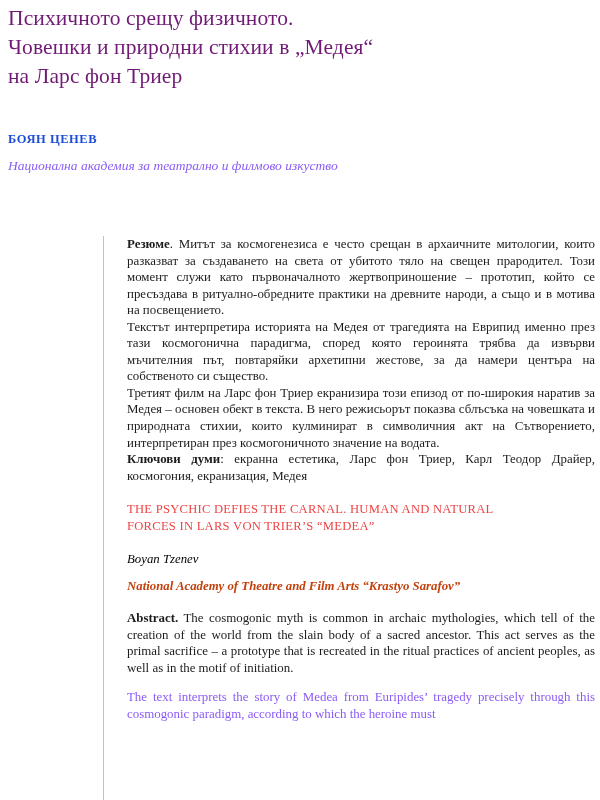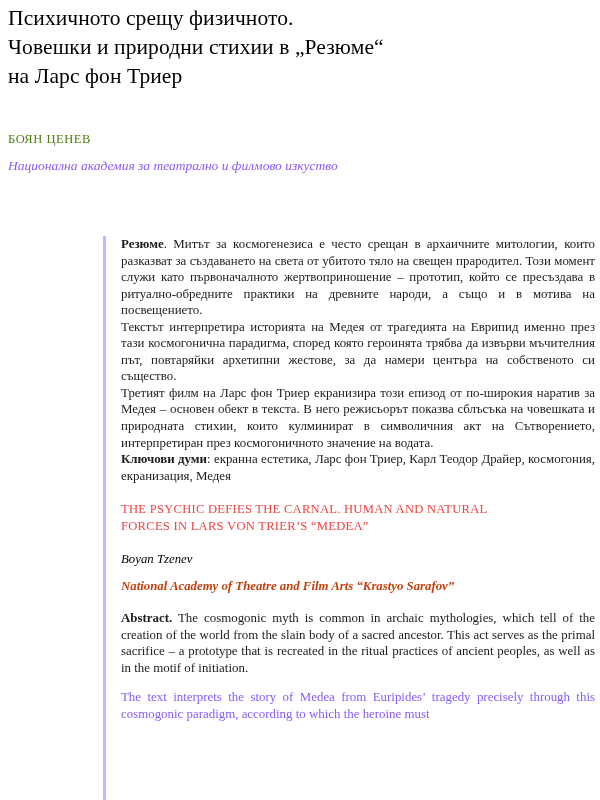--- a/index.html
+++ b/index.html
@@ -22,56 +22,56 @@
     position: absolute;
     left: 8px;
     top: 4px;
     width: 584px;
   }
   .title-line {
     font-family: "Liberation Serif", "DejaVu Serif", serif;
     font-size: 21.5px;
     line-height: 29px;
     font-weight: 400;
-    color: #000000;
+    color: #701a75;
     letter-spacing: 0.1px;
     white-space: nowrap;
   }
 
   
   .author-block {
     position: absolute;
     left: 8px;
     top: 130px;
     width: 520px;
   }
   .author-name {
     font-size: 12.5px;
-    font-weight: normal;
+    font-weight: bold;
     letter-spacing: 0.55px;
     line-height: 18px;
-    color: #4d7c0f;
+    color: #1d4ed8;
   }
   .affiliation {
     margin-top: 7px;
     font-size: 13.5px;
     font-style: italic;
     line-height: 21px;
     color: #8b5cf6;
   }
 
   
   .abstract-col {
     position: absolute;
     left: 103px;
     top: 236px;
     width: 492px;
-    padding-left: 15px;
+    padding-left: 23px;
     box-sizing: border-box;
-    border-left: 3px solid #c4b5fd;
+    border-left: 1px solid #c4b5fd;
     min-height: 564px;
   }
   .bg-para {
     font-size: 12.9px;
     line-height: 16.55px;
     text-align: justify;
     text-justify: inter-word;
     color: #1c1c1c;
     margin: 0;
   }
@@ -119,21 +119,21 @@
     color: #8b5cf6;
   }
 </style>
 </head>
 <body>
 
 <div class="page">
 
   <div class="title-block">
     <div class="title-line">Психичното срещу физичното.</div>
-    <div class="title-line">Човешки и природни стихии в „Резюме“</div>
+    <div class="title-line">Човешки и природни стихии в „Медея“</div>
     <div class="title-line">на Ларс фон Триер</div>
   </div>
 
   <div class="author-block">
     <div class="author-name">БОЯН ЦЕНЕВ</div>
     <div class="affiliation">
       <div>Национална академия за театрално и филмово изкуство</div>
     </div>
   </div>
 

